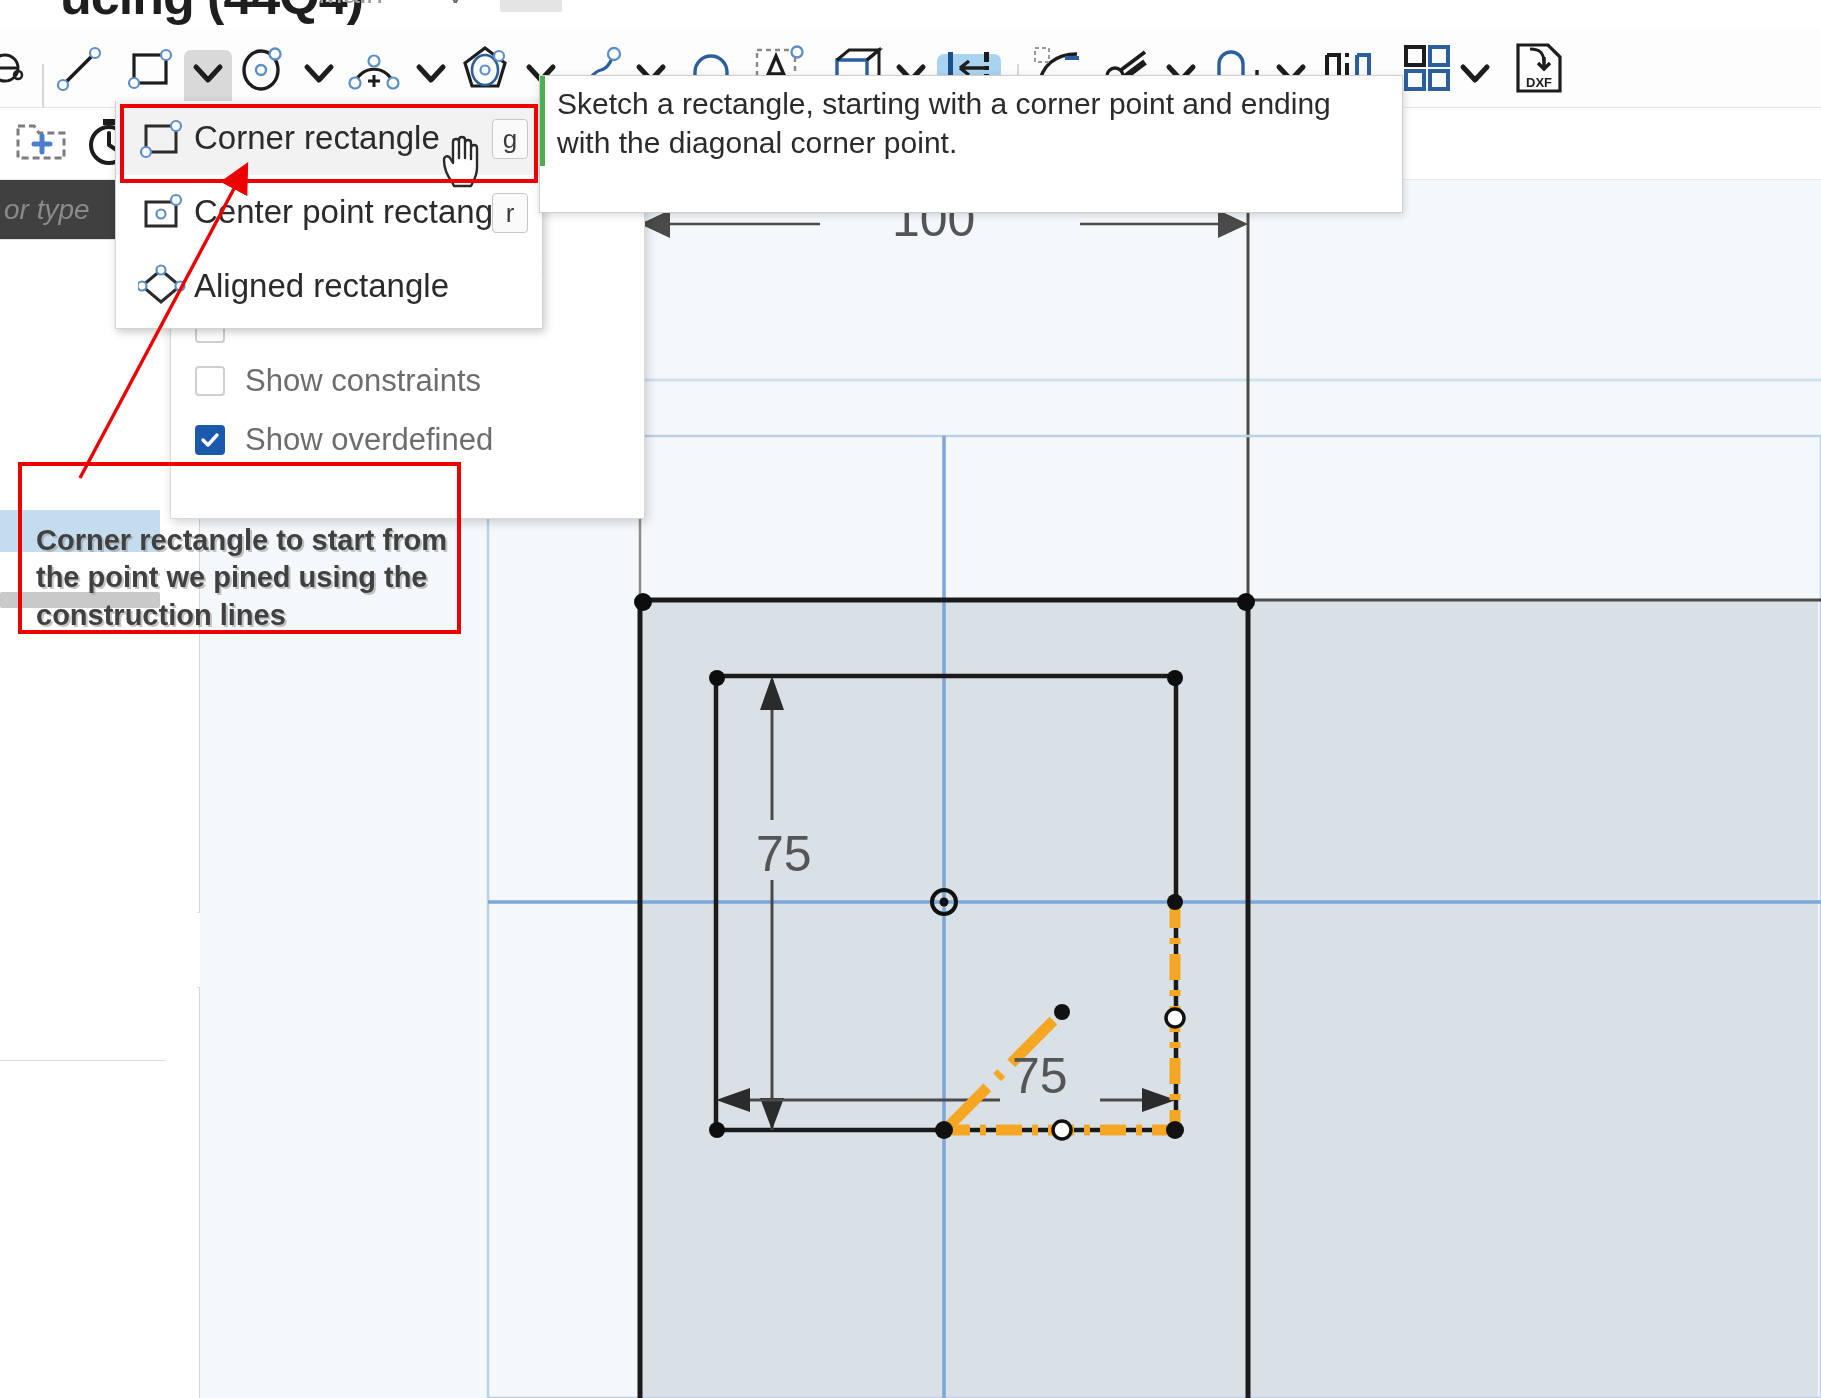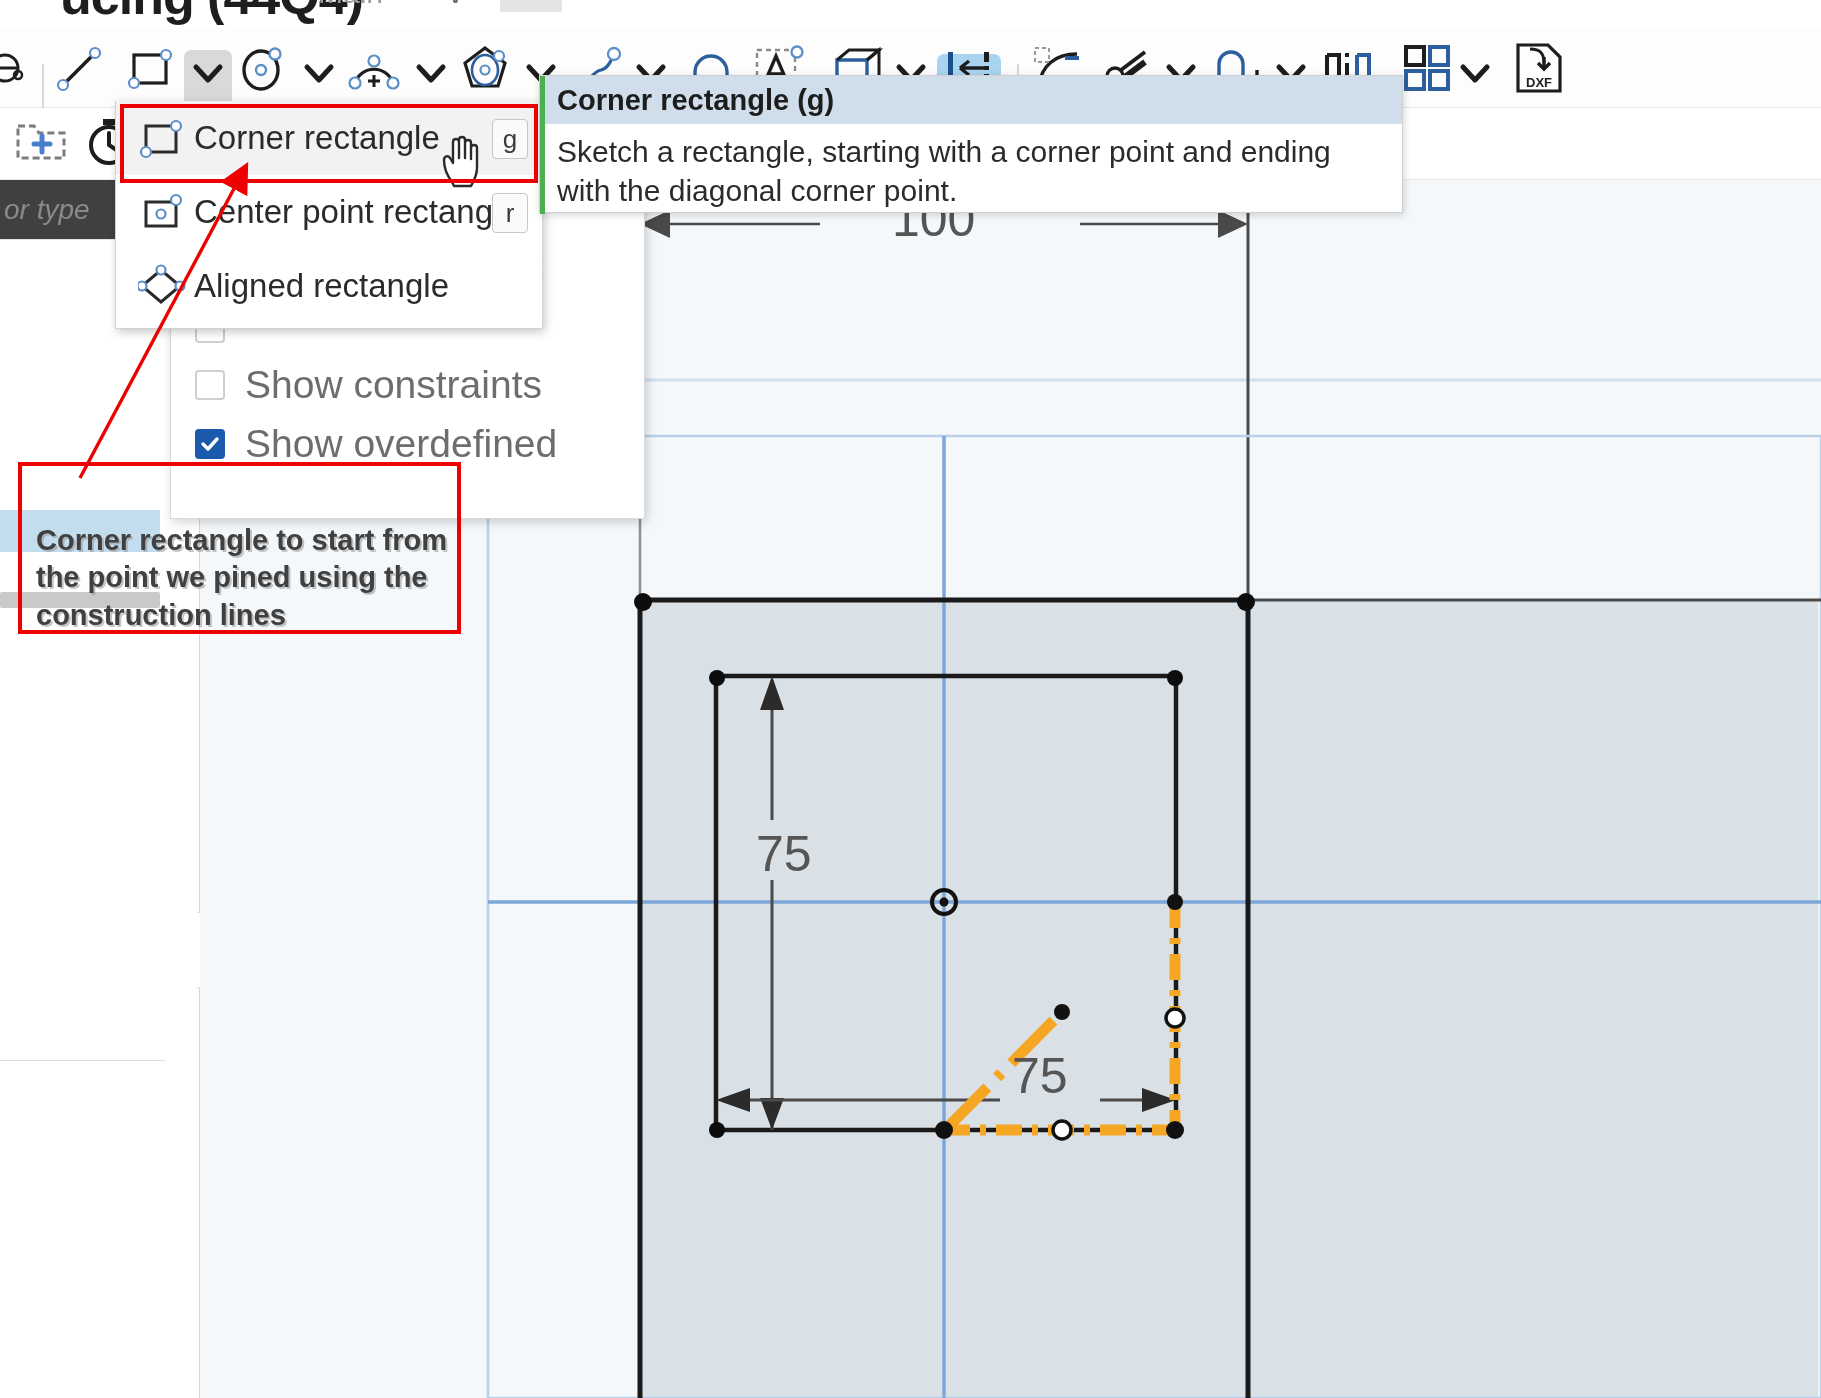--- a/index.html
+++ b/index.html
@@ -146,21 +146,21 @@
     position:absolute; left:24px; display:flex; align-items:center;
   }
   .chk-box{
     width:30px; height:30px; border:2px solid #cfcfcf; border-radius:4px;
     background:#fff; margin-right:20px; flex:none;
   }
   .chk-box.checked{
     background:#1b59ad; border-color:#1b59ad;
     display:flex; align-items:center; justify-content:center;
   }
-  .chk-label{ font-size:39px; color:#6d6d6d; white-space:nowrap; }
+  .chk-label{ font-size:31px; color:#6d6d6d; white-space:nowrap; }
   #flyout-close{
     position:absolute; left:355px; top:60px; font-size:34px; color:#bdbdbd;
   }
   #flyout-icon{
     position:absolute; left:9px; top:25px;
   }
 
   
   #tooltip{
     position:absolute; left:539px; top:75px; width:864px; height:138px;
@@ -583,23 +583,20 @@
 
 <div id="cursor-hand">
   <svg width="52" height="62" viewBox="0 0 52 62">
     <path d="M14 54 C8 46 6 38 6 32 C6 28 10 27 12 30 L15 35 V14 C15 10 21 10 21 14 V30
              V12 C21 8 27 8 27 12 V30 V15 C27 11 33 11 33 15 V31 V20 C33 16 39 16 39 20
              V40 C39 48 35 54 33 58 H16 Z" fill="#ffffff" stroke="#2b2b2b" stroke-width="2.4" stroke-linejoin="round"></path>
   </svg>
 </div>
 
 <div id="tooltip">
-  <div id="tooltip-head">
-    <div id="tooltip-title">Corner rectangle (g)</div>
-  </div>
   <div id="tooltip-body">Sketch a rectangle, starting with a corner point and ending with the diagonal corner point.</div>
 </div>
 
 <div class="anno-rect" id="anno-menu-rect"></div>
 <div class="anno-rect" id="anno-note-box"></div>
 <div id="anno-note-text">
   <span>Corner rectangle to start from the point we pined using the construction lines</span>
 </div>
 
 <svg id="anno-arrow" width="1821" height="1398">

